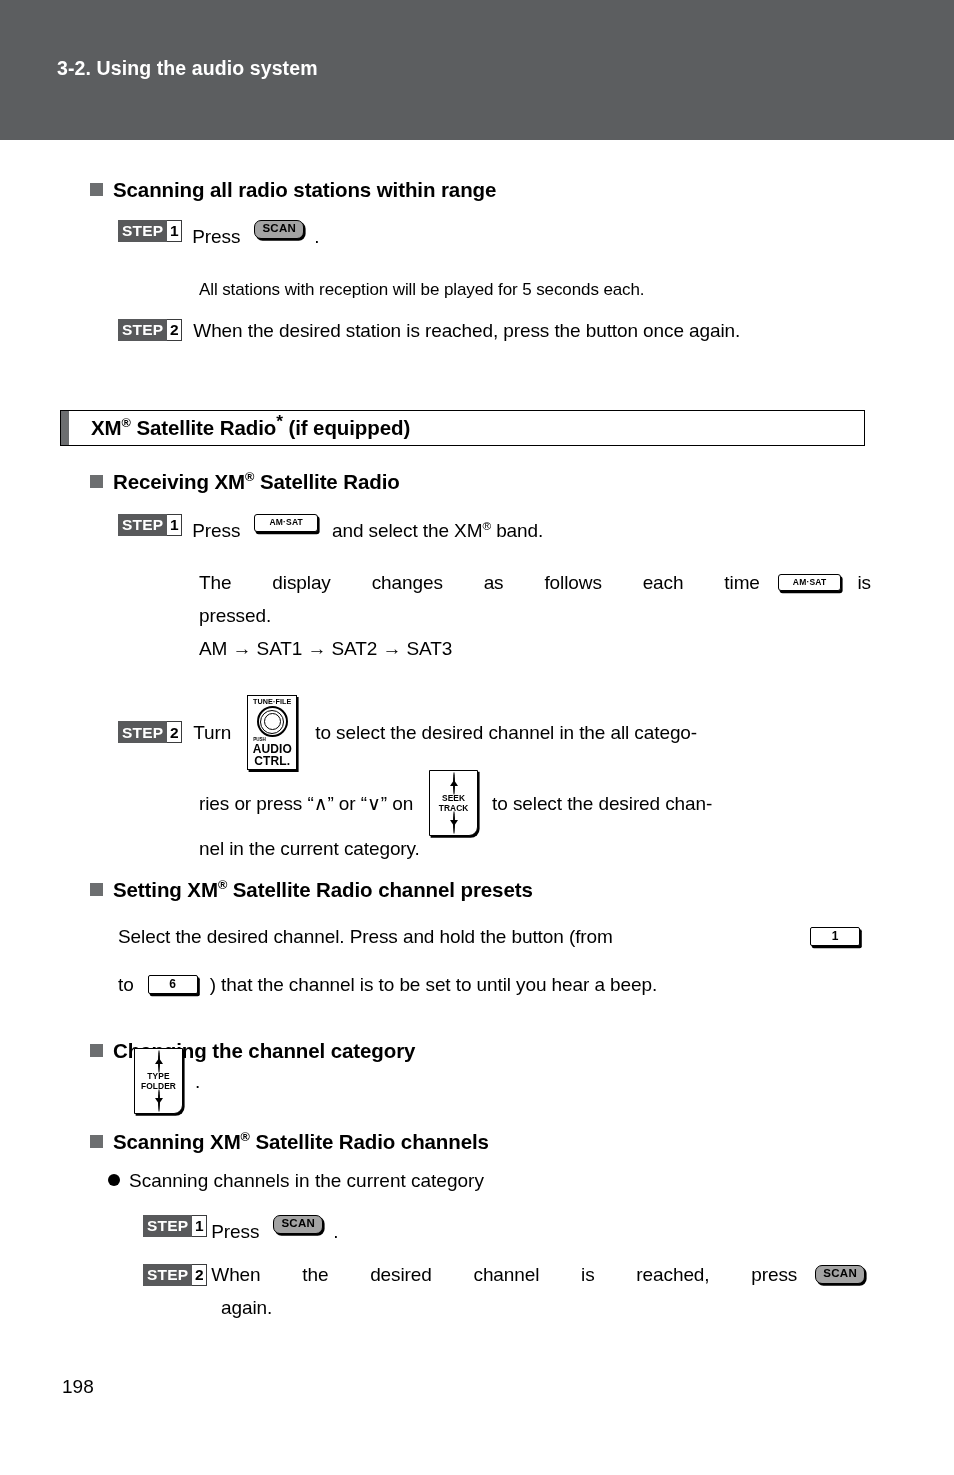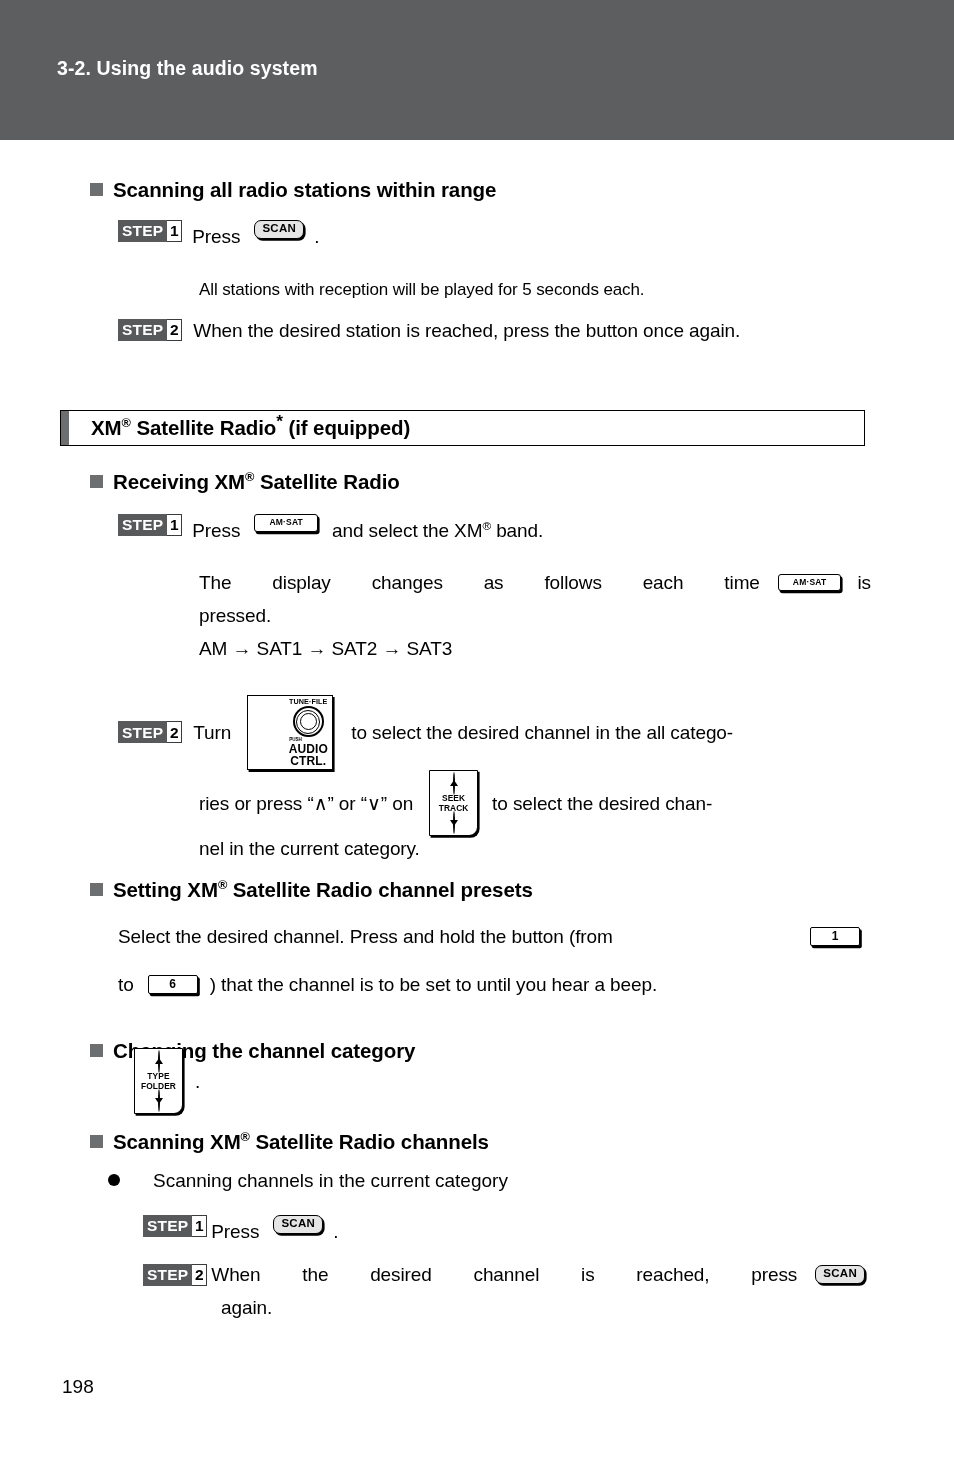--- a/index.html
+++ b/index.html
@@ -79,21 +79,20 @@
     font-size: 20.5px;
     font-weight: bold;
     padding-left: 22px;
     letter-spacing: -0.1px;
   }
 
   .h-dot {
     display: flex;
     align-items: baseline;
     font-size: 19px;
-    gap: 24px;
   }
   .h-dot .bullet-ci {
     display: inline-block;
     width: 12px;
     height: 12px;
     border-radius: 50%;
     background: #000;
     margin-right: 9px;
     flex: 0 0 auto;
     position: relative;
@@ -154,21 +153,21 @@
     padding: 0 2px;
     line-height: 1;
   }
 
   
   .btn-scan {
     display: inline-block;
     border: 1.7px solid #000;
     border-radius: 7px;
     box-shadow: 1.6px 1.8px 0 0 #000;
-    background: #e5e5e5;
+    background: #a3a3a3;
     font-size: 11.5px;
     font-weight: bold;
     letter-spacing: 0.3px;
     padding: 2px 7px 3px 7px;
     line-height: 1;
     vertical-align: 1px;
   }
 
   .btn-amsat {
     display: inline-block;
@@ -402,21 +401,21 @@
     <div class="ptext">AM → SAT1 → SAT2 → SAT3</div>
   </div>
 
   <div style="position:absolute; left:118px; top:555px; width:762px;">
     <div class="row ptext" style="align-items:center;">
       <span class="step">
         <span class="sw">STEP</span>
         <span class="sn">2</span>
       </span>
       <span style="margin-left:11px;">Turn</span>
-      <span class="btn-knob" style="margin-left:16px; vertical-align:middle;padding-left:36px;">
+      <span class="btn-knob" style="margin-left:16px; vertical-align:middle;">
         <span class="kt">TUNE·FILE</span>
         <span class="kring">
           <span class="kring2">
             <span class="kring3"></span>
           </span>
         </span>
         <span class="kpush">PUSH</span>
         <span class="kb">AUDIO CTRL.</span>
       </span>
       <span style="margin-left:18px; flex:1;">to select the desired channel in the all catego-</span>

